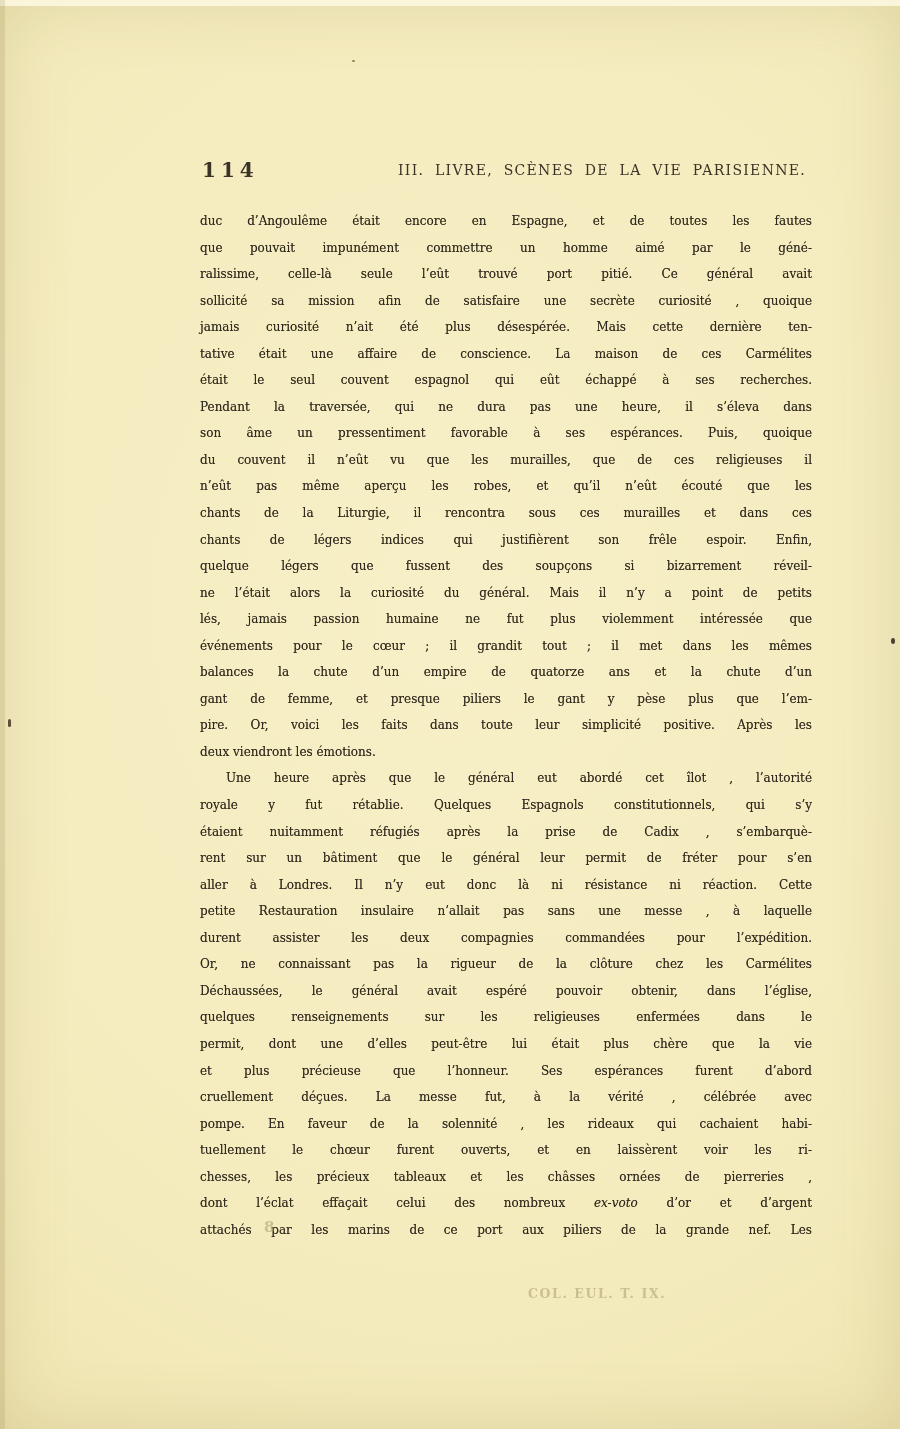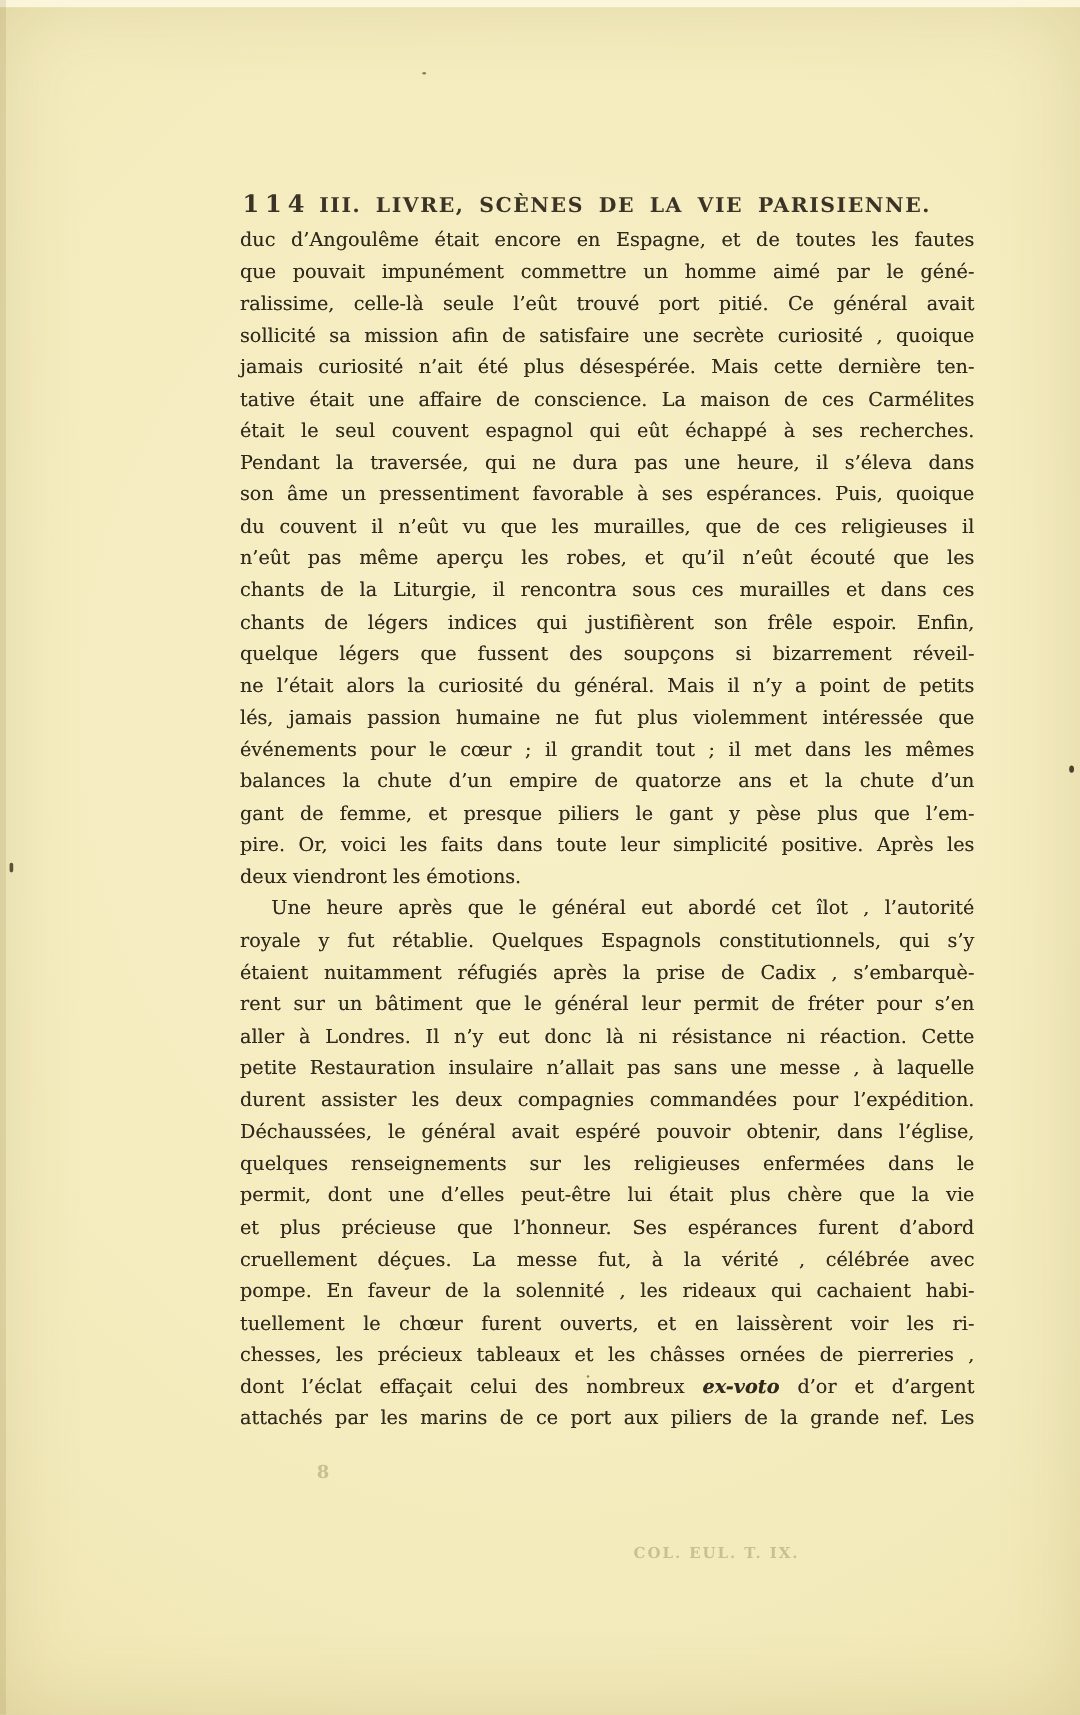--- a/index.html
+++ b/index.html
@@ -27,39 +27,39 @@
   .header-row {
     position: absolute; top: 158px; left: 200px; width: 612px; height: 26px;
     color: #3a3326;
   }
   .page-number {
     position: absolute; left: 2px; top: 0;
     font-size: 20px; font-weight: bold; letter-spacing: 5px; text-align: right;
   }
   .running-header {
     position: absolute; left: 66px; right: 6px; top: 4px;
-    font-size: 17px; font-weight: bold;
+    font-size: 14px; font-weight: normal;
     letter-spacing: 1.3px; word-spacing: 5px;
-    text-align: left;
+    text-align: right;
     white-space: nowrap;
   }
   .text-block {
-    position: absolute; left: 200px; top: 187px; width: 612px;
-    font-size: 16px; line-height: 26.55px;
+    position: absolute; left: 200px; top: 208px; width: 612px;
+    font-size: 12px; line-height: 26.55px;
     color: #30291d;
     text-shadow: 0 0 0.35px rgba(48, 41, 29, 0.55);
   }
   .para { margin: 0; padding: 0; }
   .line {
     text-align: justify;
     text-align-last: justify;
   }
   .line.para-end { text-align-last: left; }
   .line.indent { text-indent: 26px; }
-  .it { font-style: italic; font-weight: bold; }
+  .it { font-style: italic; }
   .ghost {
     position: absolute;
     color: #a89c6c; opacity: 0.55;
     filter: blur(0.5px);
     font-weight: bold;
   }
   .ghost-imprint {
     left: 528px; top: 1286px;
     font-size: 12.5px; letter-spacing: 1.6px;
   }
@@ -111,20 +111,21 @@
     </div>
 
     <div class="para">
       <div class="line indent">Une heure après que le général eut abordé cet îlot , l’autorité</div>
       <div class="line">royale y fut rétablie. Quelques Espagnols constitutionnels, qui s’y</div>
       <div class="line">étaient nuitamment réfugiés après la prise de Cadix , s’embarquè-</div>
       <div class="line">rent sur un bâtiment que le général leur permit de fréter pour s’en</div>
       <div class="line">aller à Londres. Il n’y eut donc là ni résistance ni réaction. Cette</div>
       <div class="line">petite Restauration insulaire n’allait pas sans une messe , à laquelle</div>
       <div class="line">durent assister les deux compagnies commandées pour l’expédition.</div>
+      <div class="line">Or, ne connaissant pas la rigueur de la clôture chez les Carmélites</div>
       <div class="line">Déchaussées, le général avait espéré pouvoir obtenir, dans l’église,</div>
       <div class="line">quelques renseignements sur les religieuses enfermées dans le</div>
       <div class="line">permit, dont une d’elles peut-être lui était plus chère que la vie</div>
       <div class="line">et plus précieuse que l’honneur. Ses espérances furent d’abord</div>
       <div class="line">cruellement déçues. La messe fut, à la vérité , célébrée avec</div>
       <div class="line">pompe. En faveur de la solennité , les rideaux qui cachaient habi-</div>
       <div class="line">tuellement le chœur furent ouverts, et en laissèrent voir les ri-</div>
       <div class="line">chesses, les précieux tableaux et les châsses ornées de pierreries ,</div>
       <div class="line"><span>dont l’éclat effaçait celui des nombreux </span><span class="it">ex-voto</span><span> d’or et d’argent</span></div>
       <div class="line">attachés par les marins de ce port aux piliers de la grande nef. Les</div>

